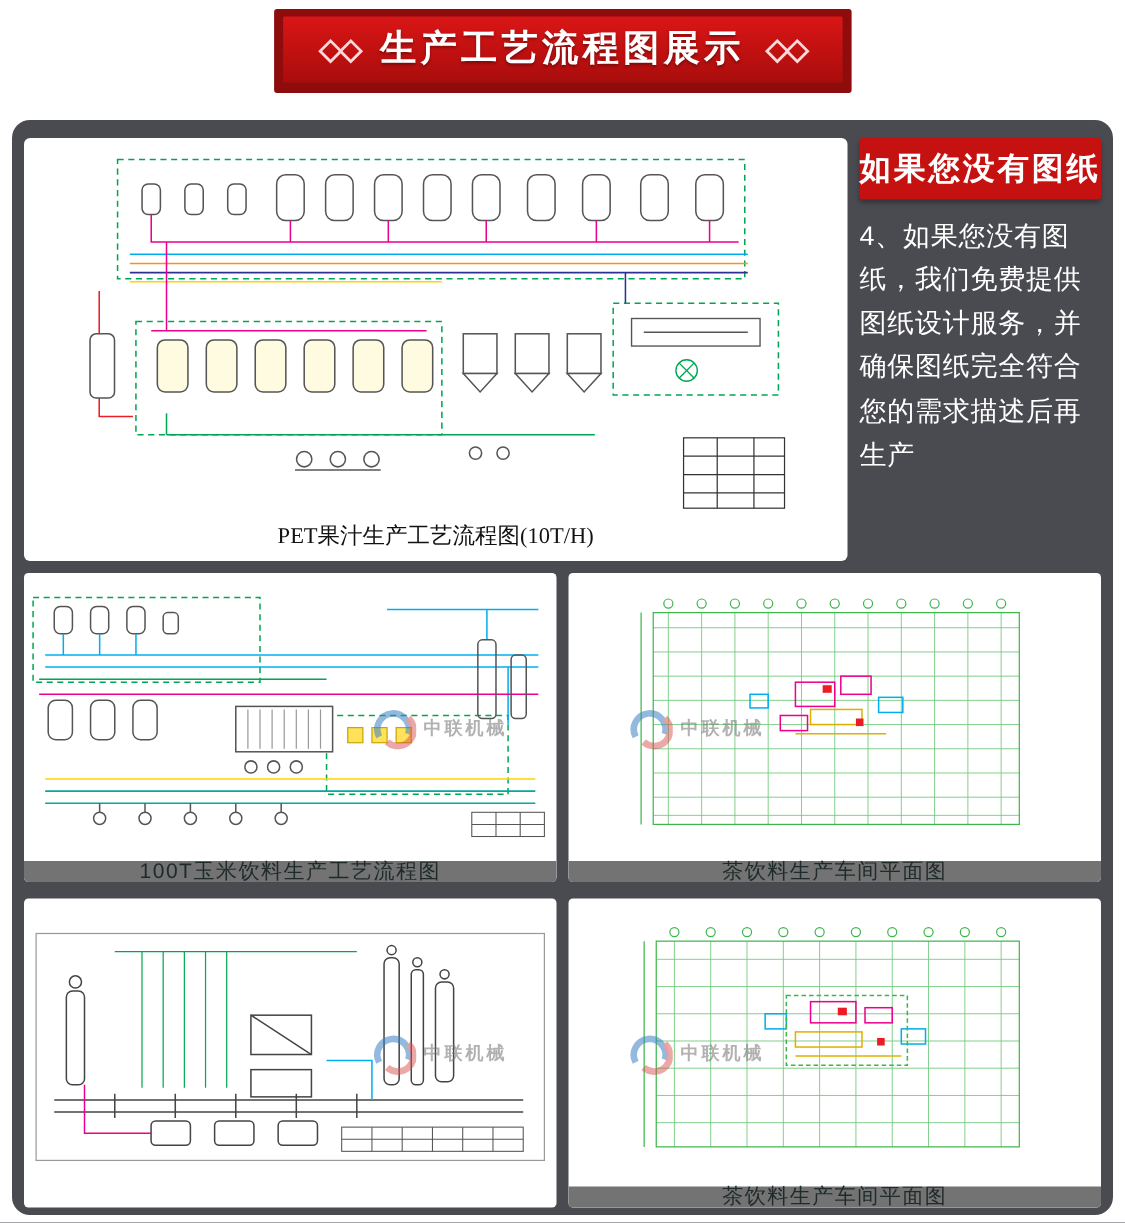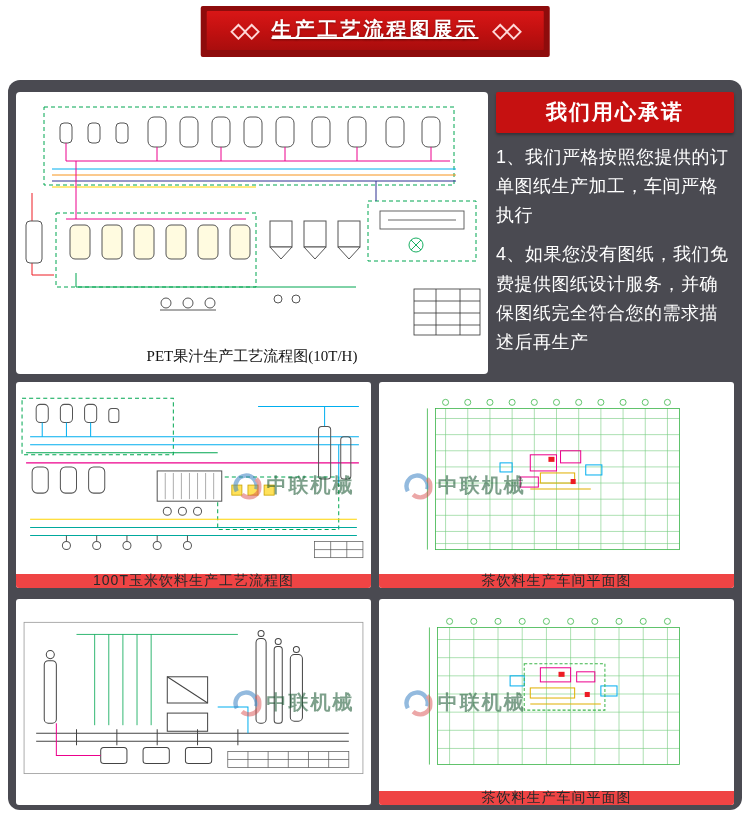--- a/index.html
+++ b/index.html
@@ -20,42 +20,41 @@
     padding:5px 6px 7px 6px;
     border-radius:2px;
   }
   .banner-inner {
     background:linear-gradient(180deg,#d91616 0%, #c01010 55%, #a90d0d 100%);
     padding:5px 24px 7px 24px;
     display:flex; align-items:center; gap:14px;
     border-radius:1px;
   }
   .banner-title {
-    color:#ffffff; font-size:20px; font-weight:bold; letter-spacing:3px;
+    color:#ffffff; font-size:24px; font-weight:bold; letter-spacing:3px;
     text-shadow:0 1px 2px rgba(0,0,0,.35);
     white-space:nowrap;
-    text-decoration:underline;
   }
   .banner-deco {
     color:#ffd9d9; font-size:20px; font-weight:bold; letter-spacing:-2px;
   }
 
   
   .main {
     position:absolute; top:80px; left:8px; width:734px; height:730px;
     background:#4a4a51; border-radius:12px;
   }
 
   
   .top-section {
     position:absolute; top:12px; left:8px; width:718px; height:282px;
     display:flex; gap:8px;
   }
   .pet-card {
-    width:472px; height:282px; background:#ffffff; border-radius:4px;
+    width:549px; height:282px; background:#ffffff; border-radius:4px;
     display:flex; flex-direction:column; overflow:hidden; position:relative;
   }
   .pet-card svg { flex:1 1 auto; min-height:0; width:100%; }
   .pet-caption {
     height:30px; display:flex; align-items:center; justify-content:center;
     font-family:"Liberation Serif", serif;
     font-size:15px; color:#111111; padding-bottom:6px;
   }
   .right-col { flex:1; display:flex; flex-direction:column; }
   .promise-banner {
@@ -71,33 +70,33 @@
   .grid {
     position:absolute; top:302px; left:8px; width:718px;
     display:grid; grid-template-columns:355px 355px; gap:11px 8px;
   }
   .panel {
     position:relative; height:206px; background:#ffffff; border-radius:3px;
     display:flex; flex-direction:column; overflow:hidden;
   }
   .panel svg.diagram { flex:1 1 auto; min-height:0; width:100%; }
   .caption-bar {
-    height:14px; background:#ef4444;
+    height:14px; background:#737373;
     display:flex; align-items:center; justify-content:center;
     font-size:14px; color:#1f2a2a; letter-spacing:1px;
   }
 
   
   .wm {
     position:absolute; top:50%; transform:translate(-50%,-50%);
     display:flex; align-items:center; gap:5px;
     opacity:0.55; pointer-events:none;
   }
   .wm .wm-text {
-    color:#14532d; font-size:20px; font-weight:bold; letter-spacing:2px;
+    color:#737373; font-size:12px; font-weight:bold; letter-spacing:2px;
     white-space:nowrap;
   }
   .wm.pos-right { left:78%; }
   .wm.pos-left  { left:24%; }
 </style>
 </head>
 <body>
 
 <div class="page">
 
@@ -199,23 +198,22 @@
             <line x1="398" y1="220" x2="464" y2="220"></line>
             <line x1="398" y1="232" x2="464" y2="232"></line>
             <line x1="420" y1="196" x2="420" y2="242"></line>
             <line x1="444" y1="196" x2="444" y2="242"></line>
           </g>
         </svg>
         <div class="pet-caption">PET果汁生产工艺流程图(10T/H)</div>
       </div>
 
       <div class="right-col">
-        <div class="promise-banner">我们用心承诺</div>
+        <div class="promise-banner">如果您没有图纸</div>
         <div class="promise-text">
-          <p>1、我们严格按照您提供的订单图纸生产加工，车间严格执行</p>
           <p>4、如果您没有图纸，我们免费提供图纸设计服务，并确保图纸完全符合您的需求描述后再生产</p>
         </div>
       </div>
     </div>
 
     <div class="grid">
 
       <div class="panel">
         <svg class="diagram" viewBox="0 0 352 170" preserveAspectRatio="xMidYMid meet">
           <g stroke="#00a651" fill="none" stroke-dasharray="4 3" stroke-width="1">

